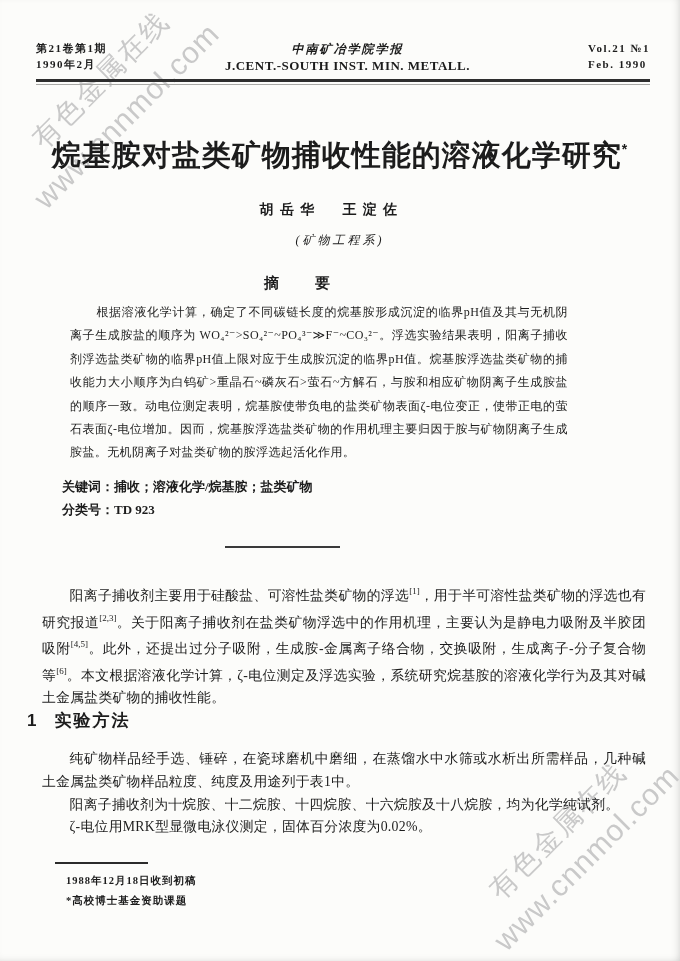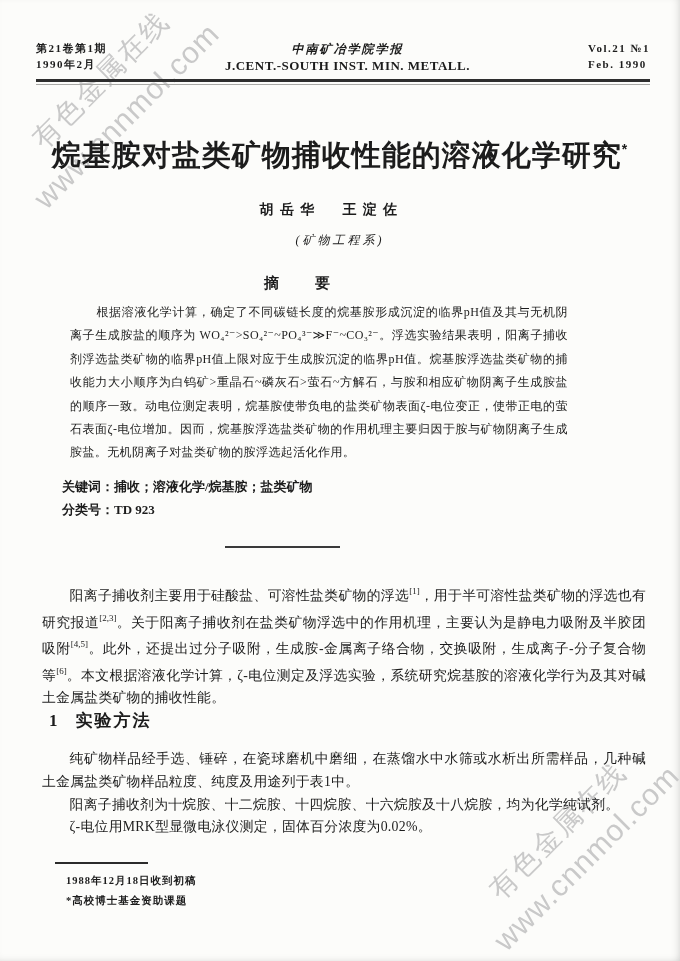--- a/index.html
+++ b/index.html
@@ -40,22 +40,22 @@
                  font-size:12px;line-height:23.4px;text-align:justify;text-indent:2.2em;
                  letter-spacing:0.4px;}
   .keywords-block{position:absolute;top:476px;left:62px;width:520px;
                   font-size:13px;font-weight:600;line-height:22.5px;}
   .kw-label{font-weight:700;}
   .section-divider{position:absolute;top:546px;left:225px;width:115px;height:2px;background:#3a3a3a;}
   .intro-par{position:absolute;top:580px;left:42px;width:604px;margin:0;
              font-size:13.8px;line-height:23px;text-align:justify;text-indent:2em;
              letter-spacing:0.3px;}
   .sup{font-size:9px;vertical-align:super;letter-spacing:0;}
-  .section-heading{position:absolute;top:709px;left:49px;margin:0;
-                   font-family:Liberation Serif, serif;
+  .section-heading{position:absolute;top:709px;left:27px;margin:0;
+                   font-family:Liberation Sans, sans-serif;
                    font-size:17px;font-weight:700;letter-spacing:2px;}
   .sec-num{margin-right:16px;}
   .methods{position:absolute;top:748px;left:42px;width:604px;
            font-size:13.8px;line-height:22.8px;text-align:justify;letter-spacing:0.3px;}
   .methods p{margin:0;text-indent:2em;}
   .footnote-rule{position:absolute;top:862px;left:55px;width:93px;height:2px;background:#2b2b2b;}
   .footnotes{position:absolute;top:871px;left:66px;font-size:10.5px;font-weight:700;
              line-height:20px;letter-spacing:1px;}
 </style>
 </head>

